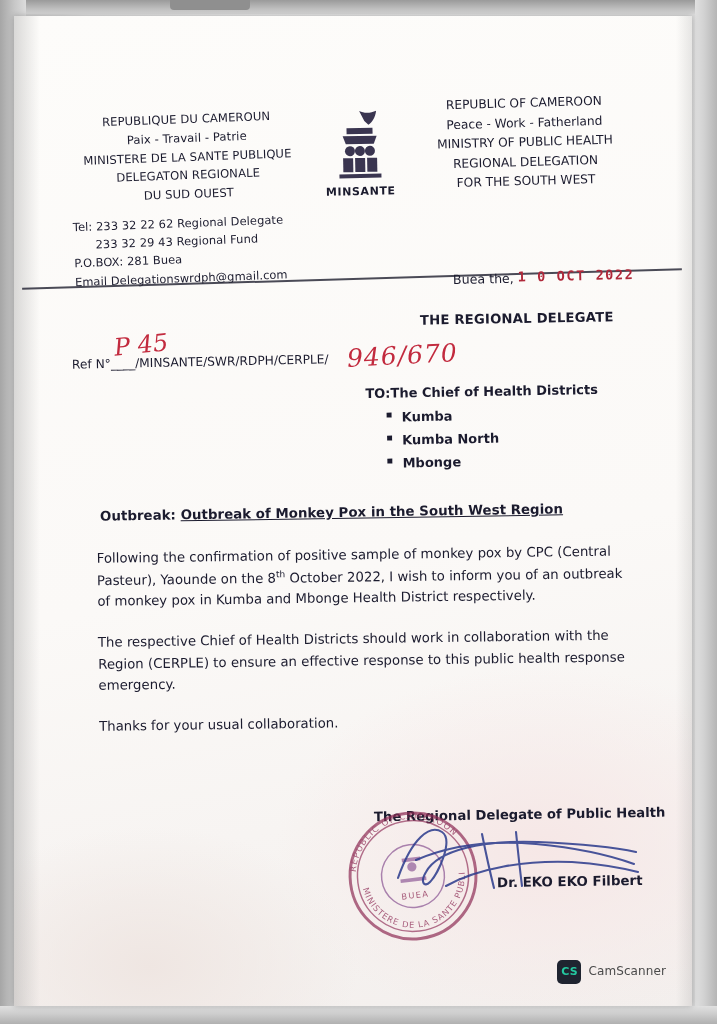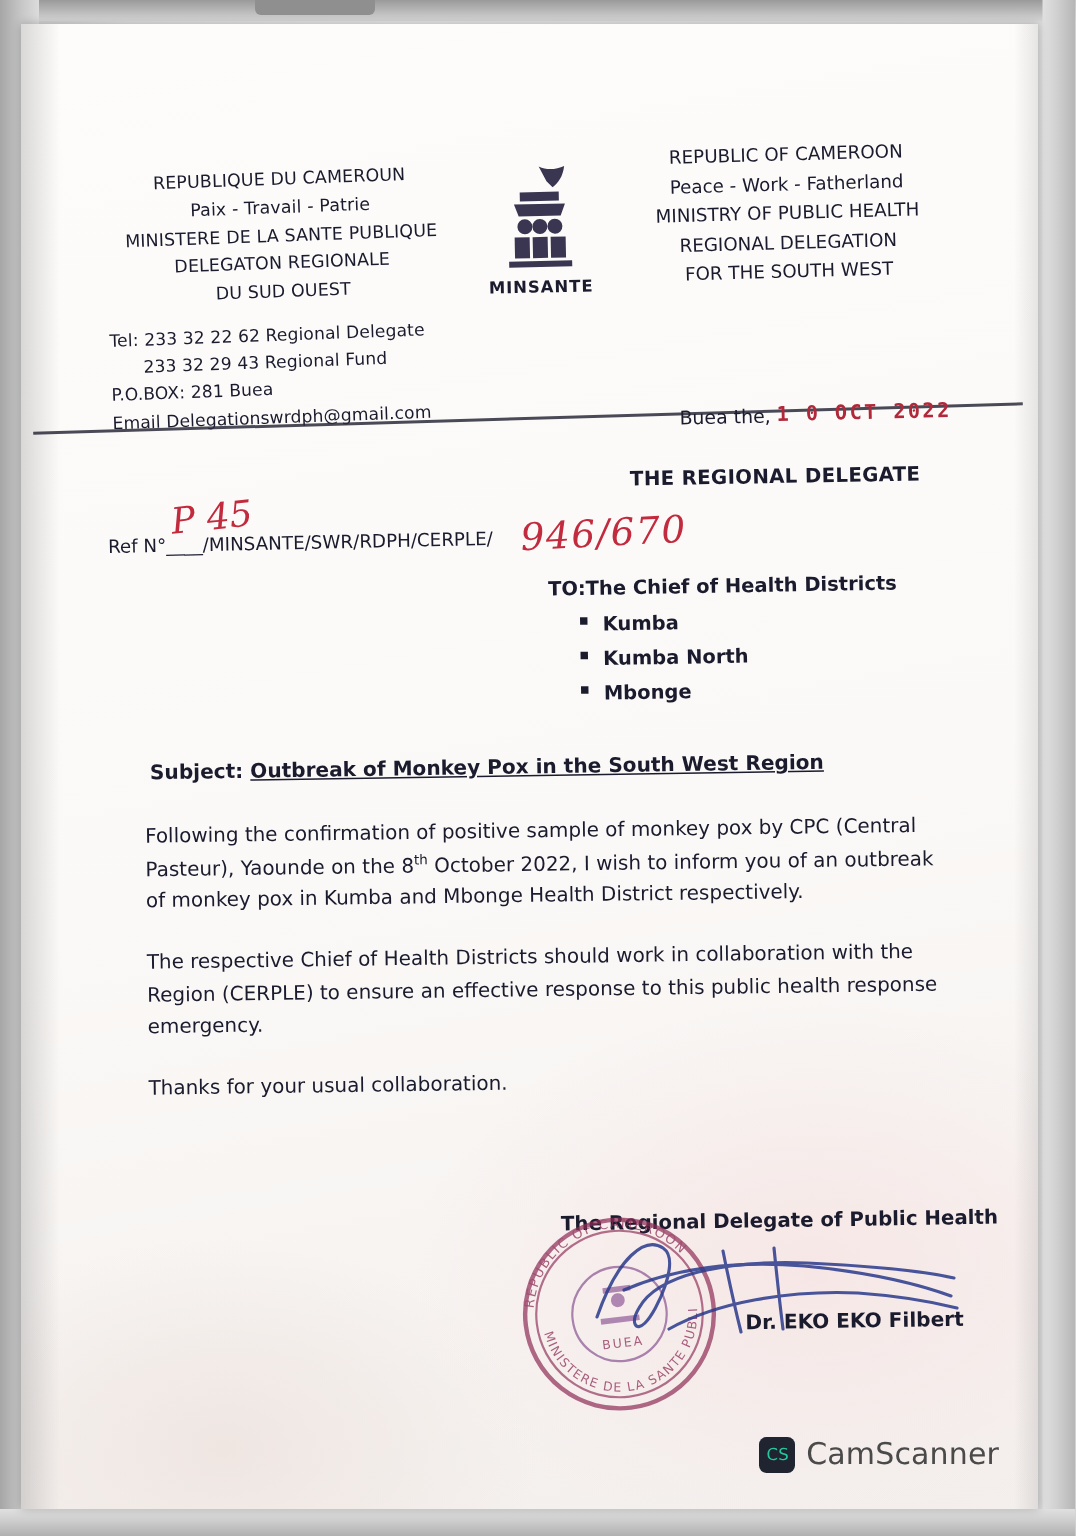--- a/index.html
+++ b/index.html
@@ -325,29 +325,29 @@
     align-items: center;
     gap: 7px;
   }
   .cs-badge {
     width: 24px;
     height: 24px;
     border-radius: 5px;
     background: #1f2430;
     color: #ffffff;
     font-size: 11px;
-    font-weight: normal;
+    font-weight: bold;
     display: flex;
     align-items: center;
     justify-content: center;
     letter-spacing: .2px;
   }
   .cs-badge .cs-c { color: #24c8a0; }
   .cs-text {
-    font-size: 20px;
+    font-size: 12px;
     color: #4a4a4a;
     letter-spacing: .1px;
   }
 </style>
 </head>
 <body>
 
 <div id="scan">
   <div class="photo-bg"></div>
   <div class="top-shadow"></div>
@@ -419,21 +419,21 @@
           <span class="to-title">TO:</span><span class="to-title">The Chief of Health Districts</span>
         </div>
         <ul>
           <li>Kumba</li>
           <li>Kumba North</li>
           <li>Mbonge</li>
         </ul>
       </div>
 
       <div class="subject">
-        <span>Subject:</span>
+        <span>Outbreak:</span>
         <span class="subj-text">Outbreak of Monkey Pox in the South West Region</span>
       </div>
 
       <div class="body">
         <p>
           <span>Following the confirmation of positive sample of monkey pox by </span><span class="it">CPC</span><span> (Central Pasteur), Yaounde on the 8</span><sup>th</sup><span> October 2022, I wish to inform you of an outbreak of monkey pox in Kumba and Mbonge Health District respectively.</span>
         </p>
         <p>The respective Chief of Health Districts should work in collaboration with the Region (CERPLE) to ensure an effective response to this public health response emergency.</p>
         <p>Thanks for your usual collaboration.</p>
       </div>

